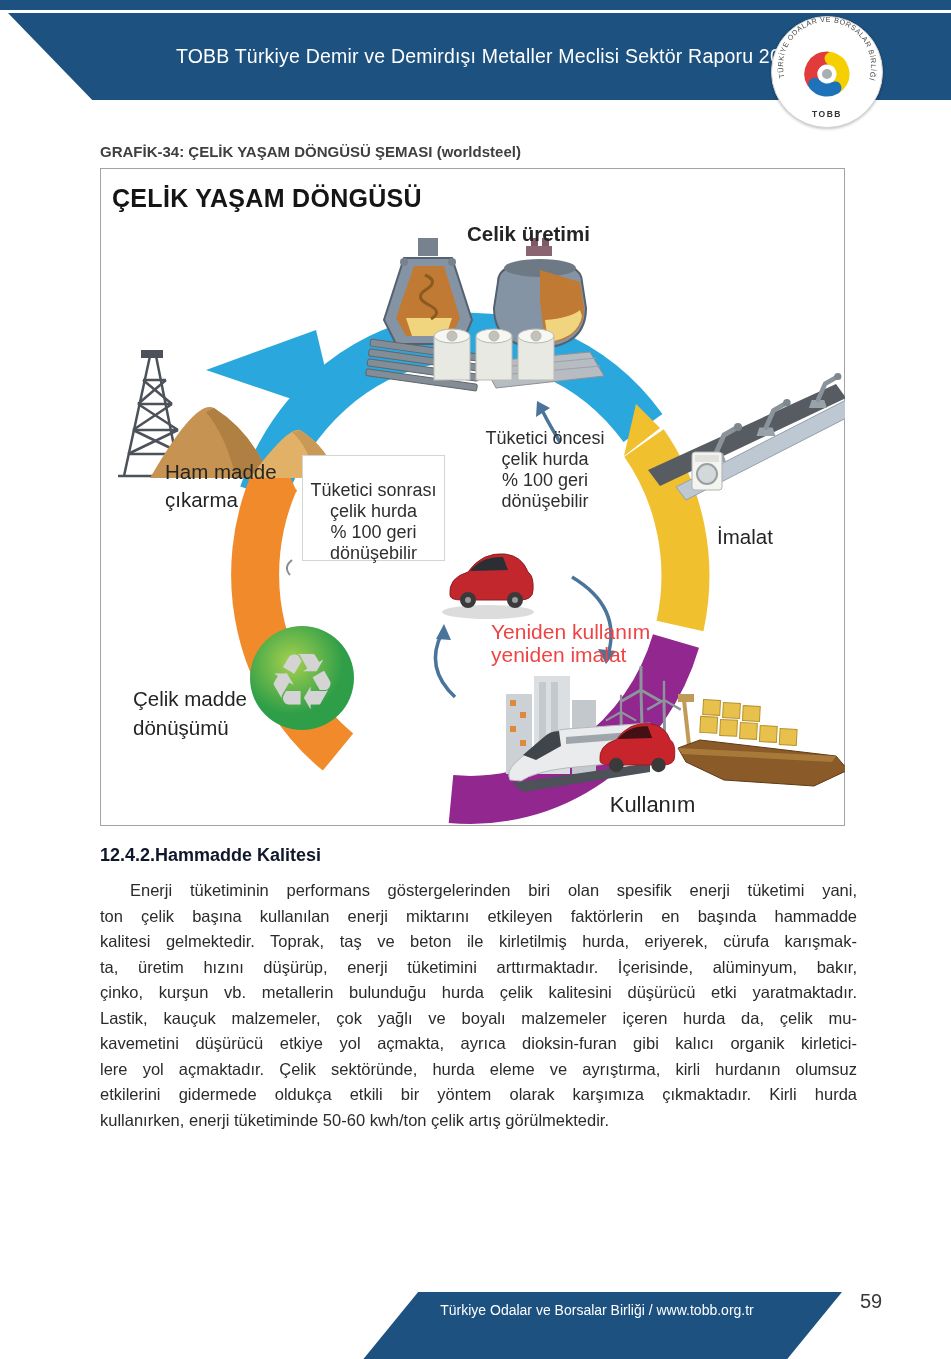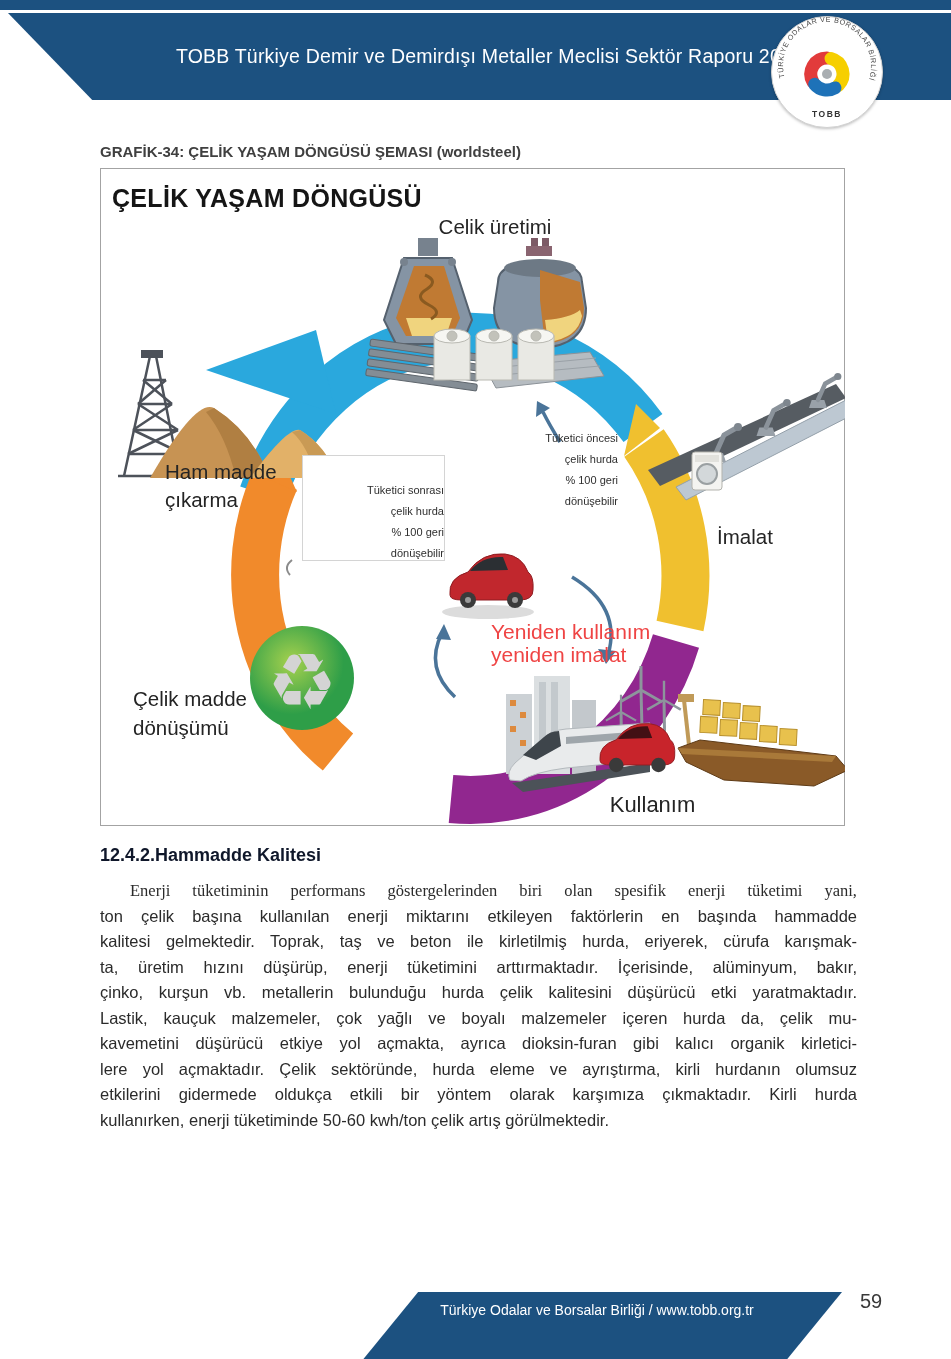--- a/index.html
+++ b/index.html
@@ -16,37 +16,37 @@
   .logo{left:771px;top:16px;width:110px;height:110px;border-radius:50%;background:#fff;
         border:1px solid #d2d2d2;box-shadow:0 1px 3px rgba(0,0,0,.25);}
 
   
   .caption{left:100px;top:143px;font-size:15px;color:#3f3f3f;font-weight:bold;}
   .dbox{left:100px;top:168px;width:745px;height:658px;border:1px solid #a3a3a3;background:#fff;box-sizing:border-box;}
   .dtitle{left:112px;top:184px;font-size:25px;font-weight:bold;color:#151515;letter-spacing:0.3px;}
   .diag-svg{left:100px;top:168px;width:745px;height:658px;}
 
   .dlabel{font-size:20.5px;color:#242424;}
-  .lbl-production{left:400px;top:215px;width:190px;text-align:center;}
+  .lbl-production{left:400px;top:222px;width:190px;text-align:right;font-weight:bold;}
   .lbl-raw{left:117px;top:458px;width:140px;line-height:28px;margin-left:48px;}
   .lbl-imalat{left:690px;top:525px;width:110px;text-align:center;}
   .lbl-recycle{left:133px;top:684px;width:150px;line-height:29px;}
   .lbl-use{left:590px;top:792px;width:125px;text-align:center;font-size:22px;}
 
-  .note{font-size:11px;line-height:21px;color:#2e2e2e;text-align:right;}
+  .note{font-size:18px;line-height:21px;color:#2e2e2e;text-align:center;}
   .note-post{left:302px;top:455px;width:143px;height:106px;background:#fff;border:1px solid #d4d4d4;
              box-sizing:border-box;padding-top:24px;}
   .note-pre{left:472px;top:428px;width:146px;}
   .note-reuse{left:464px;top:620px;font-size:21px;line-height:23px;text-align:left;color:#ef4444;margin-left:27px;}
 
   
   .heading{left:100px;top:845px;font-size:18px;font-weight:bold;color:#0f172a;}
   .para{left:100px;top:878px;width:757px;font-size:16.5px;line-height:25.5px;color:#2b2b2b;}
   .bl{text-align:justify;text-align-last:justify;}
-  .bl-first{padding-left:30px;box-sizing:border-box;font-family:Liberation Serif, serif;}
+  .bl-first{padding-left:30px;box-sizing:border-box;}
   .bl-last{text-align-last:left;}
 
   
   .footer{left:352px;top:1292px;width:490px;height:81px;background:#1C5180;
           clip-path:polygon(13.5% 0,100% 0,86.5% 100%,0 100%);
           text-align:center;padding-top:9px;box-sizing:border-box;}
   .footer-text{color:#fff;font-size:14px;}
   .pagenum{left:860px;top:1290px;width:45px;font-size:20px;color:#3a3a3a;}
 </style>
 </head>

